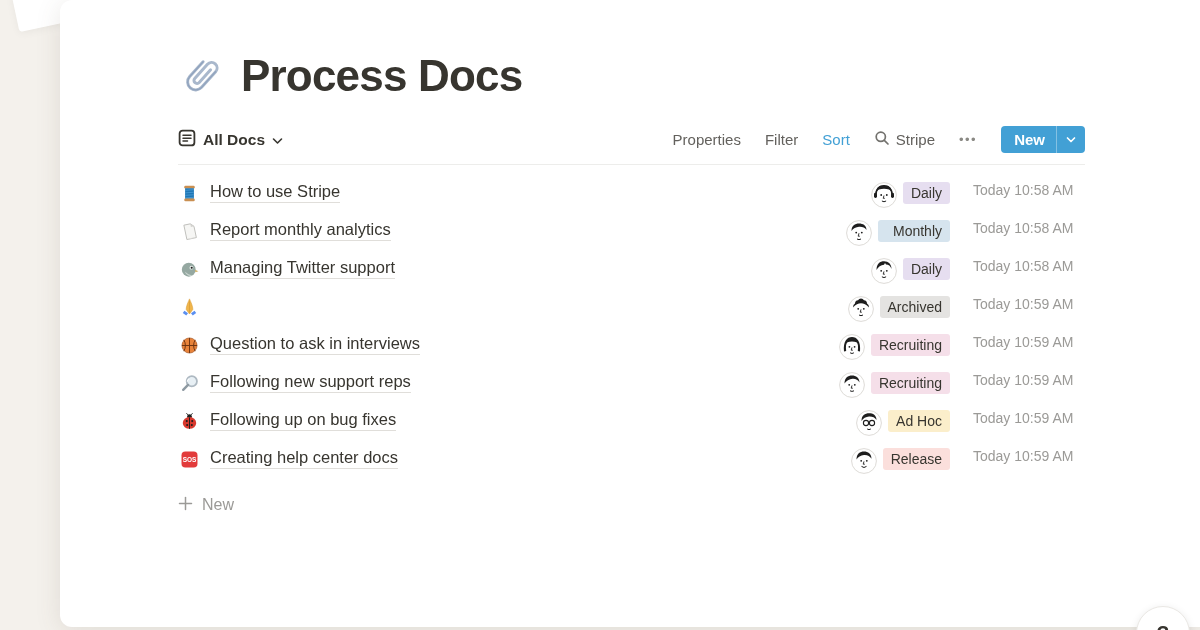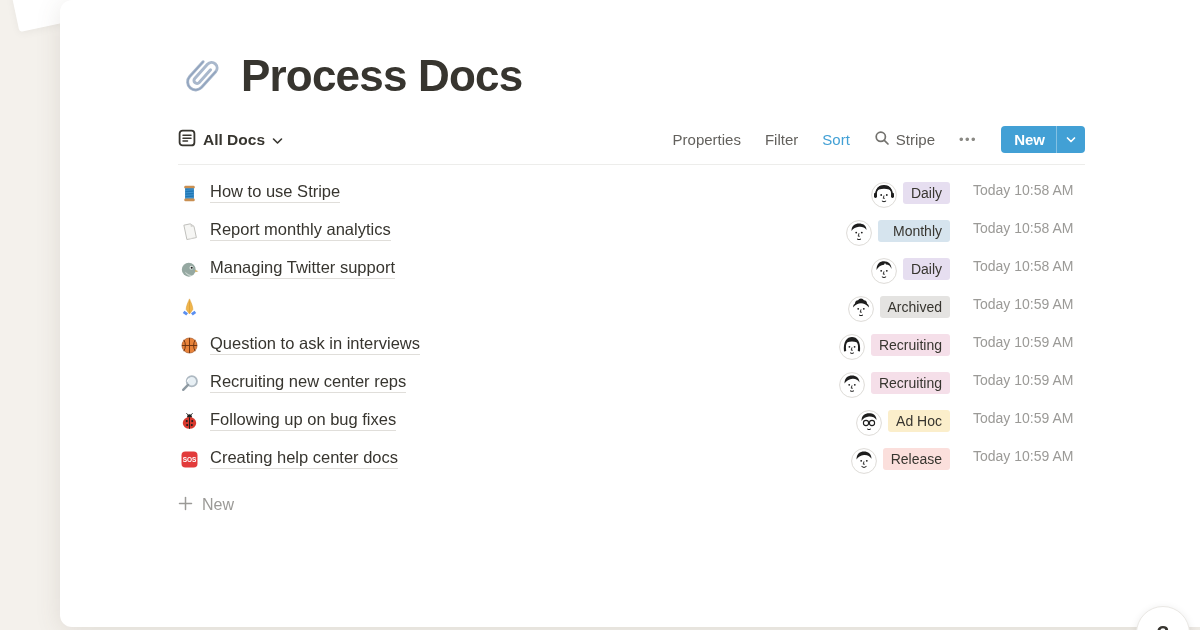--- a/index.html
+++ b/index.html
@@ -276,21 +276,21 @@
       </div>
 
       <div class="row">
         <span class="doc-icon">
           <svg width="21" height="21" viewBox="0 0 20 20">
             <circle cx="12.2" cy="7.8" r="4.9" fill="#e8f0f5" stroke="#aeb9c2" stroke-width="1.7"></circle>
             <path d="M9.5 5.5 q-1.5 1 -1.6 2.8" fill="none" stroke="#fff" stroke-width="1"></path>
             <line x1="8.6" y1="11.4" x2="4" y2="16" stroke="#8e9aa2" stroke-width="2.3" stroke-linecap="round"></line>
           </svg>
         </span>
-        <span class="doc-title">Recruiting new center reps</span>
+        <span class="doc-title">Following new support reps</span>
         <span class="spacer"></span>
         <span class="avatar">
           <svg width="26" height="26" viewBox="0 0 26 26">
             <circle cx="13" cy="13" r="12.4" fill="#fff" stroke="#d9d7d3" stroke-width="0.9"></circle>
             <path d="M5.5 11.5 C5.5 5.5 9 3.4 13 3.4 C17 3.4 20.5 5.8 20.5 10.5 C19 7.6 16.5 6.5 13.5 6.7 C10.5 6.9 7 8.8 5.5 11.5 Z" fill="#1e1e1e"></path>
             <circle cx="10.2" cy="12.8" r="0.9" fill="#1e1e1e"></circle>
               <circle cx="15.8" cy="12.8" r="0.9" fill="#1e1e1e"></circle>
             <path d="M13 13.4 l-0.8 2.8 h1.6" fill="none" stroke="#1e1e1e" stroke-width="0.9"></path>
             <path d="M11 18.8 q2 1.2 4 0" fill="none" stroke="#1e1e1e" stroke-width="1"></path>
           </svg>

